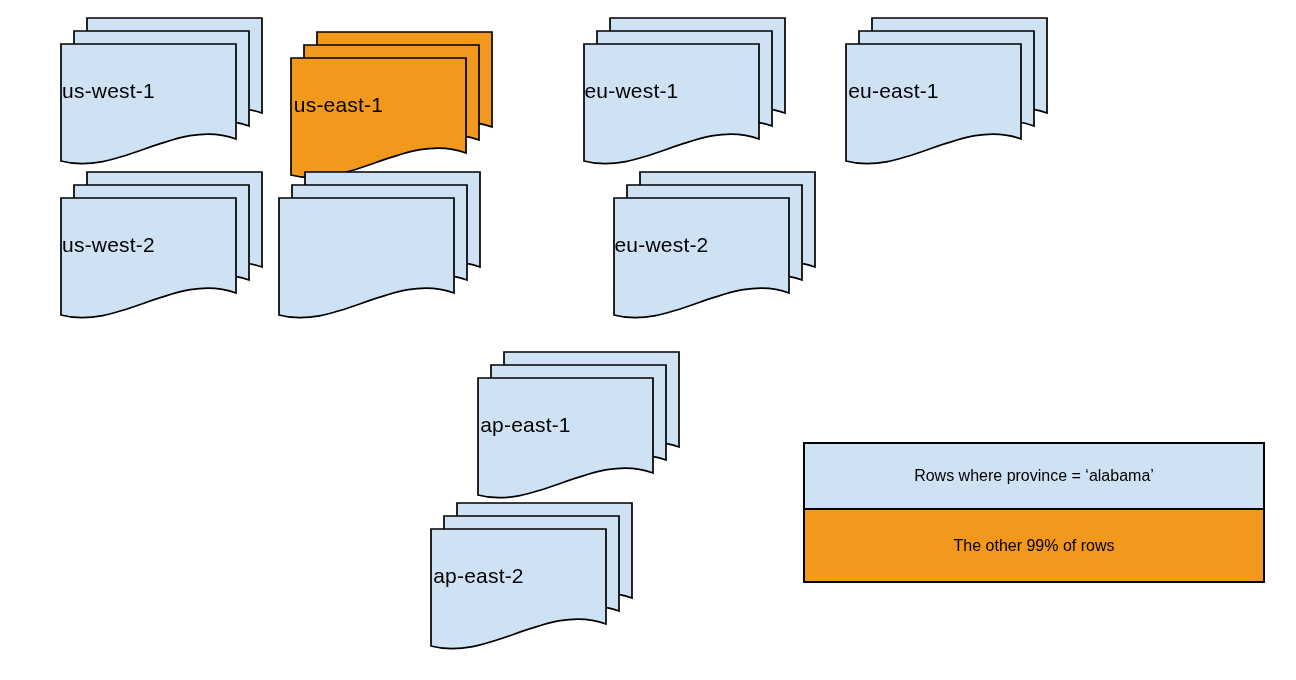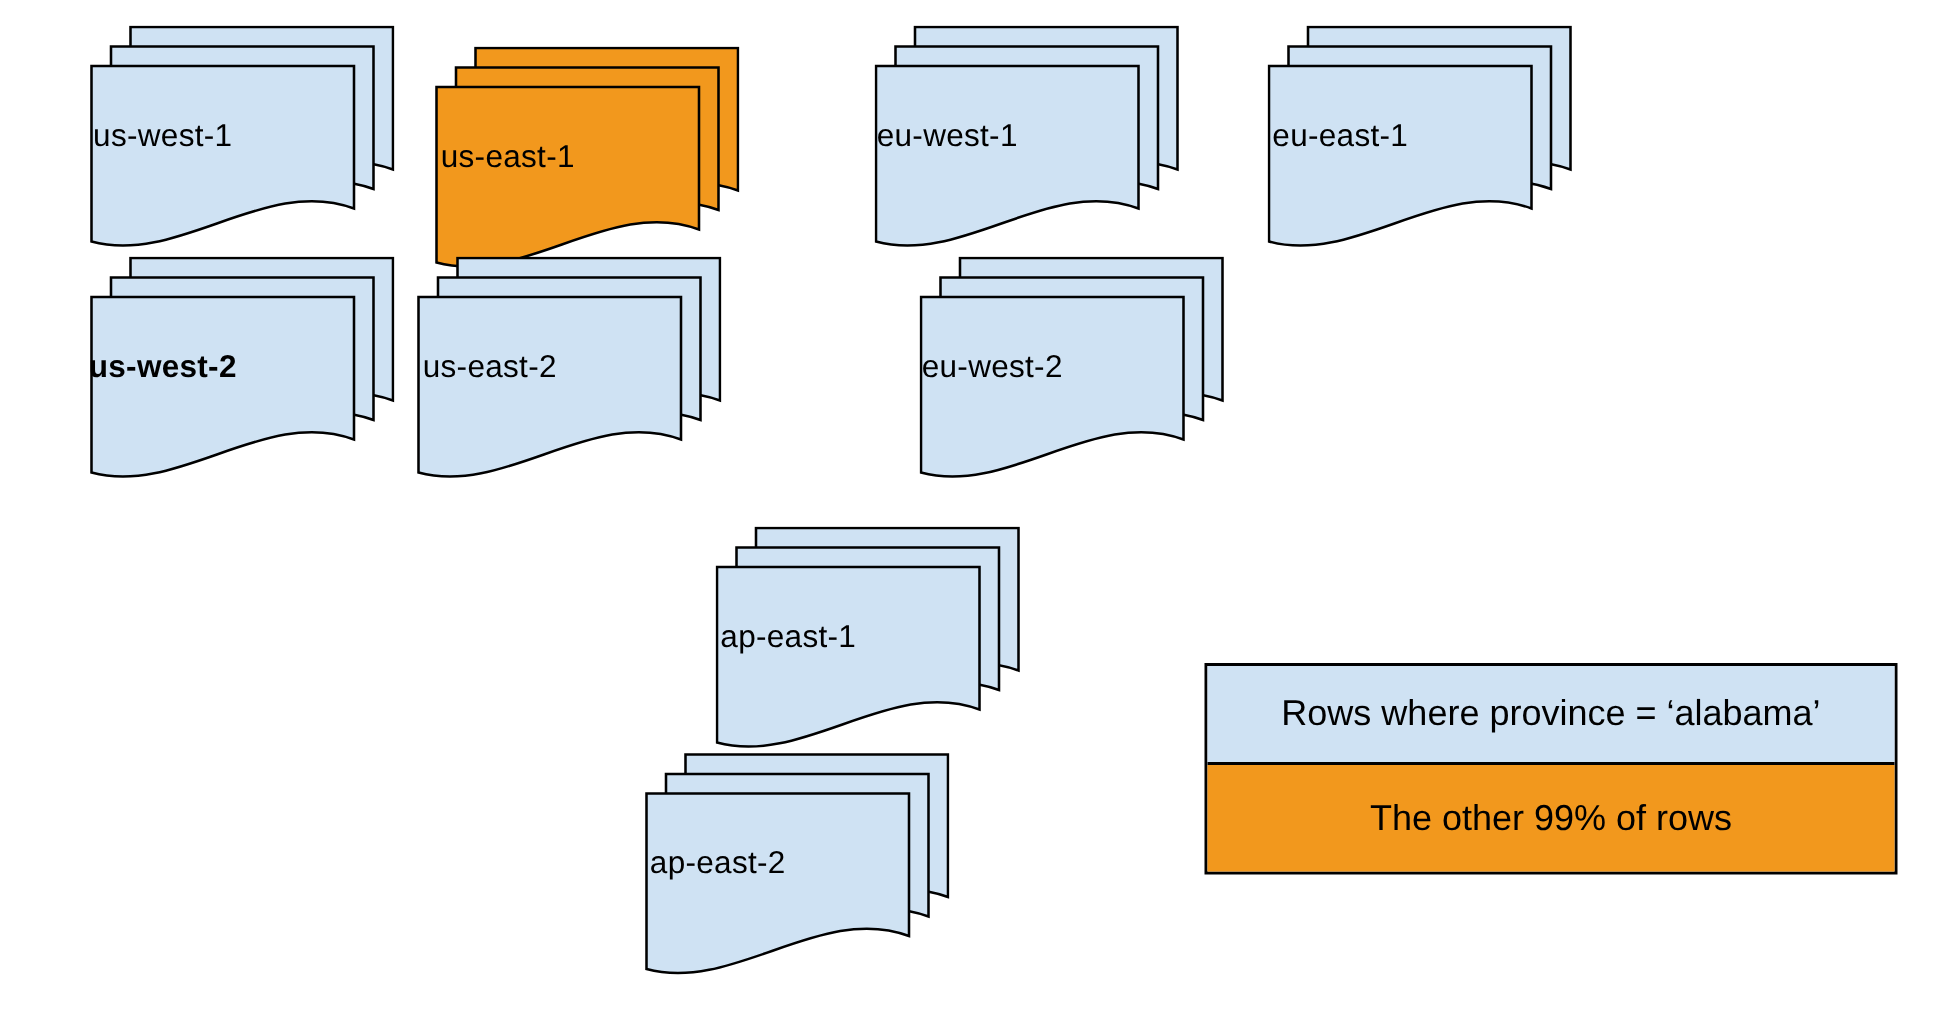--- a/index.html
+++ b/index.html
@@ -38,39 +38,39 @@
     display: flex; align-items: center; justify-content: center;
     font-size: 21px; color: #000;
     letter-spacing: 0.2px;
   }
 
   
   .p0 { left: 20px;  top: 17px;  }
   .p1 { left: 250px; top: 31px; text-align: center;  }
   .p2 { left: 543px; top: 17px;  }
   .p3 { left: 805px; top: 17px;  }
-  .p4 { left: 20px;  top: 171px; font-weight: bold; }
+  .p4 { left: 20px;  top: 171px; }
   .p5 { left: 238px; top: 171px; }
   .p6 { left: 573px; top: 171px; }
   .p7 { left: 793px; top: 171px; }
   .p8 { left: 402px; top: 351px; margin-left: 35px; }
   .p9 { left: 390px; top: 502px; }
 
   
   .legend {
     position: absolute;
     left: 803px; top: 442px;
     width: 462px; height: 141px;
     border: 2px solid var(--stroke);
     display: flex; flex-direction: column;
     background: var(--background);
   }
   .legend-row {
     display: flex; align-items: center; justify-content: center;
-    font-size: 24px; color: #000;
+    font-size: 16px; color: #000;
     background: var(--doc-fill);
   }
   .legend-row.first { height: 66px; border-bottom: 2px solid var(--stroke); }
   .legend-row.second { flex: 1; }
   .legend-row.highlight { background: var(--highlight-fill); }
 </style>
 </head>
 <body>
 
 <div class="canvas">
@@ -117,21 +117,20 @@
     <svg class="stack-svg" viewBox="-1 -1 203 151">
         <use href="#doc-stack-shape"></use>
       </svg>
     <div class="stack-label">us-west-2</div>
   </div>
 
   <div class="stack p5">
     <svg class="stack-svg" viewBox="-1 -1 203 151">
         <use href="#doc-stack-shape"></use>
       </svg>
-    <div class="stack-label">us-east-2</div>
   </div>
 
   <div class="stack p6">
     <svg class="stack-svg" viewBox="-1 -1 203 151">
         <use href="#doc-stack-shape"></use>
       </svg>
     <div class="stack-label">eu-west-2</div>
   </div>
 
 

